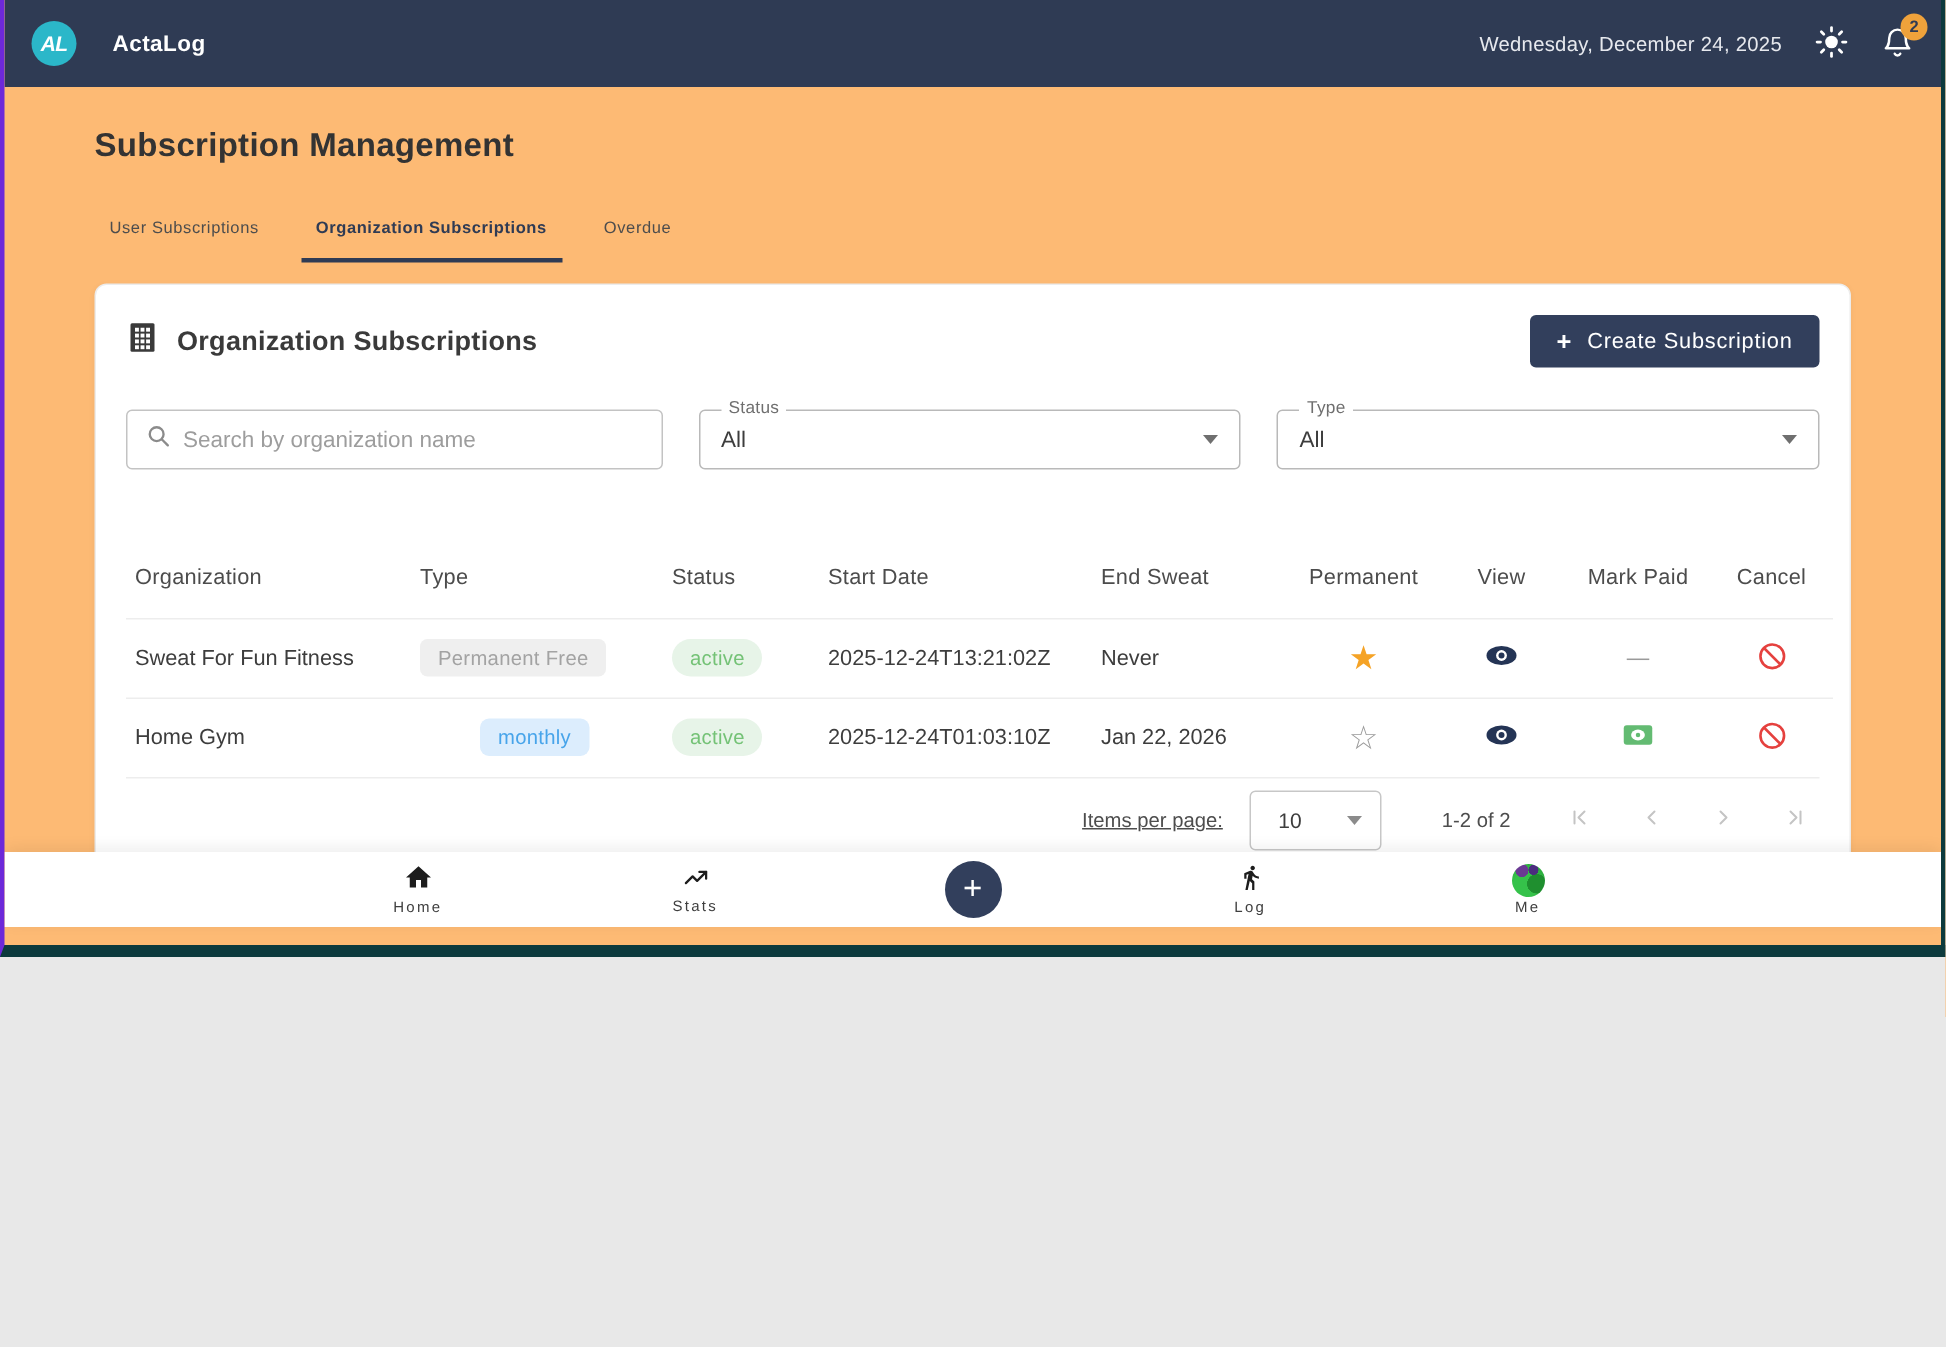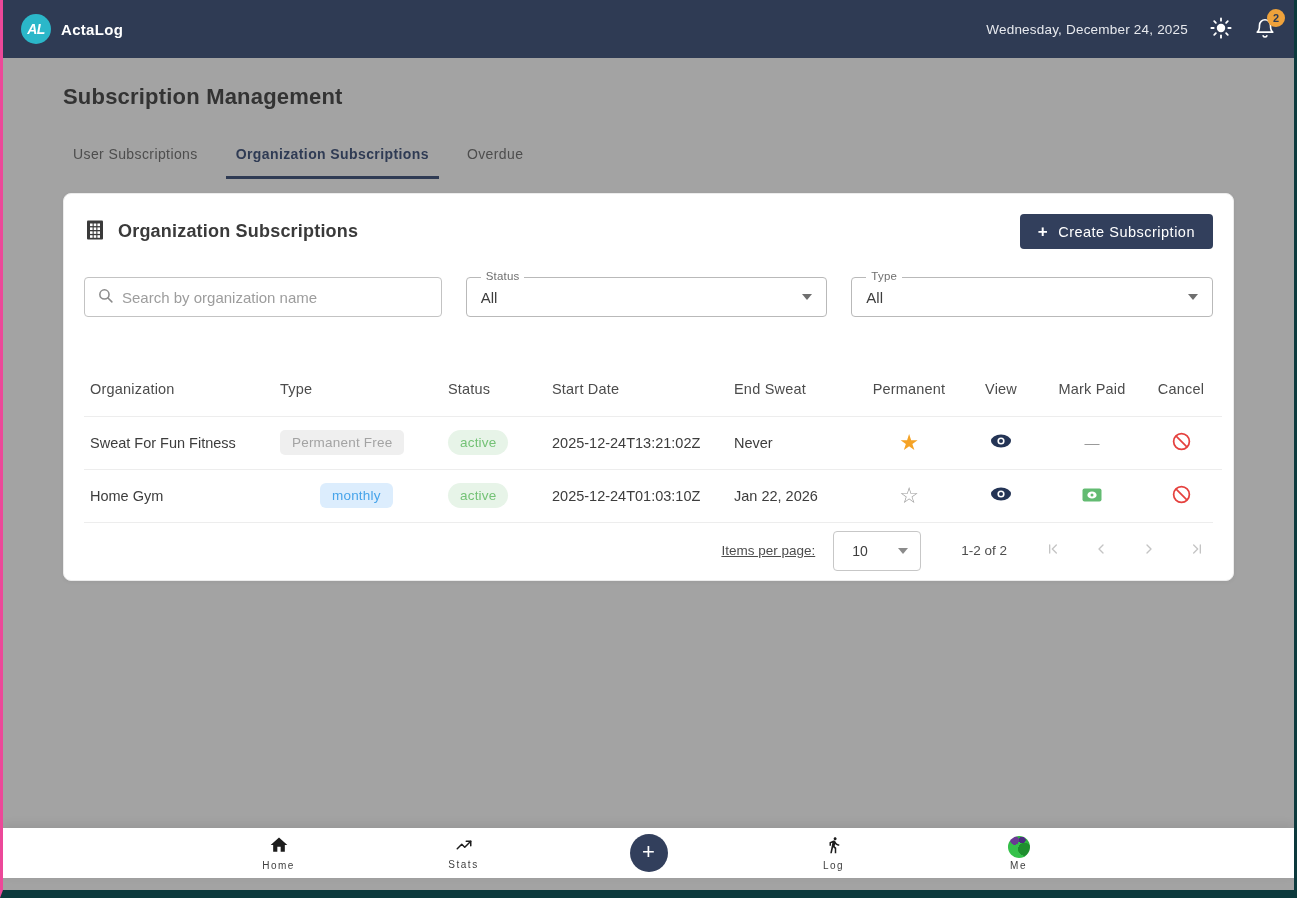--- a/index.html
+++ b/index.html
@@ -1,38 +1,38 @@
 <!DOCTYPE html>
 <html><head>
 <meta charset="utf-8">
 <style>
   * { margin:0; padding:0; box-sizing:border-box; }
   html,body { background:#e8e8e8; }
   body { font-family:"Liberation Sans", sans-serif; }
   .viewport {
-    width:1297px; height:898px; margin:0 auto; position:relative;
-    background:#a3a3a3; overflow:hidden;
-    border-left:3px solid #ec4899; border-right:3px solid #0c3a3d; border-bottom:8px solid #0c3a3d;
+    width:1297px; height:638px; margin:0 auto; position:relative;
+    background:#fdba74; overflow:hidden;
+    border-left:3px solid #6d28d9; border-right:3px solid #0c3a3d; border-bottom:8px solid #0c3a3d;
   }
   
   .appbar { height:58px; background:#2f3b54; display:flex; align-items:center; padding:0 18px; }
   .logo-circle { width:30px; height:30px; border-radius:50%; background:#2bb7c9; display:flex; align-items:center; justify-content:center; }
   .logo-circle span { color:#fff; font-weight:bold; font-style:italic; font-size:14px; letter-spacing:-0.5px; }
-  .app-name { color:#fff; font-weight:bold; font-size:15px; margin-left:10px; letter-spacing:0.3px; }
+  .app-name { color:#fff; font-weight:bold; font-size:15px; margin-left:24px; letter-spacing:0.3px; }
   .appbar-right { margin-left:auto; display:flex; align-items:center; gap:22px; }
   .appbar-date { color:#e7e9ee; font-size:13.5px; letter-spacing:0.2px; }
   .icon-btn { background:none; border:none; cursor:pointer; position:relative; display:flex; align-items:center; }
   .badge { position:absolute; top:-7px; right:-9px; background:#efa23b; color:#2f3b54; font-size:11px; font-weight:bold;
            width:18px; height:18px; border-radius:50%; display:flex; align-items:center; justify-content:center; }
   
   .main { padding:0 60px; }
   .page-title { margin-top:26px; font-size:22px; font-weight:bold; color:#333; letter-spacing:0.2px; }
   
   .tabs { display:flex; margin-top:24px; gap:18px; }
-  .tab { padding:12px 10px 14px; font-size:14px; color:#4d4d4d; letter-spacing:0.4px; cursor:pointer;
+  .tab { padding:12px 10px 14px; font-size:11px; color:#4d4d4d; letter-spacing:0.4px; cursor:pointer;
          border:none; background:none; border-bottom:3px solid transparent; }
   .tab.active { color:#2f3b54; border-bottom-color:#2f3b54; font-weight:bold; }
   
   .card { margin-top:14px; background:#fff; border:1px solid #ececec; border-radius:8px;
           box-shadow:0 1px 4px rgba(0,0,0,0.05); padding:20px 20px 2px; }
   .card-head { display:flex; align-items:center; }
   .card-title { font-size:18px; font-weight:bold; color:#3a3a3a; margin-left:12px; letter-spacing:0.2px; }
   .create-btn { margin-left:auto; background:#323f5c; color:#fff; border:none; border-radius:4px;
                 font-family:inherit; font-size:14.5px; letter-spacing:0.5px; padding:9px 18px;
                 display:flex; align-items:center; gap:10px; cursor:pointer; }

